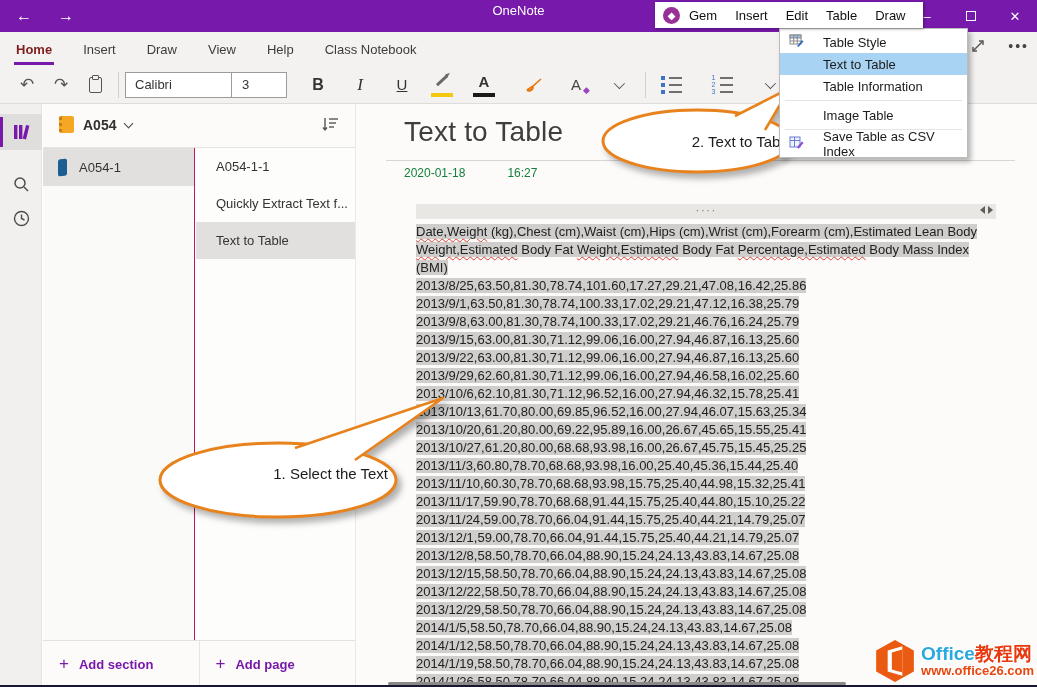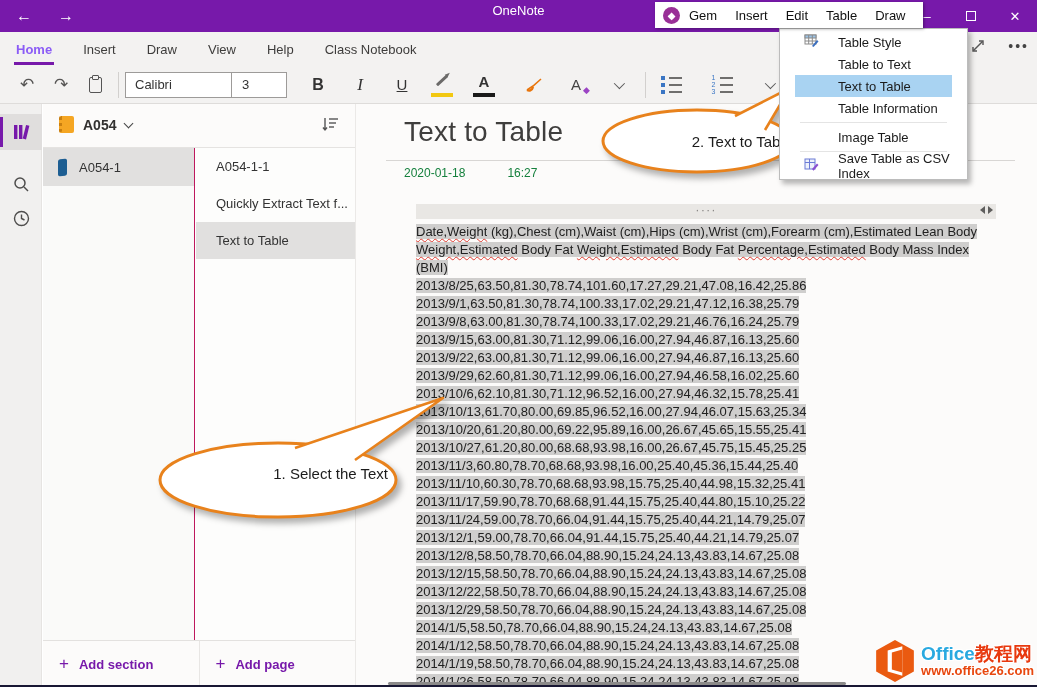--- a/index.html
+++ b/index.html
@@ -15,21 +15,21 @@
   .gem-menubar .mi { padding:0 9px; font-size:13px; height:26px; display:flex; align-items:center; }
   .gem-logo { width:17px; height:17px; border-radius:50%; background:#993097; color:#fff; font-size:10px; display:flex; align-items:center; justify-content:center; margin-left:2px; }
   .win-controls { position:absolute; right:0; top:0; height:32px; display:flex; }
   .win-btn { width:44px; height:32px; display:flex; align-items:center; justify-content:center; font-size:13px; }
   .max-box { width:10px; height:10px; border:1.4px solid #fff; display:inline-block; }
 
   
   .ribbon { position:absolute; left:0; top:32px; width:1037px; height:72px; background:#f3f2f1; border-bottom:1px solid #dedcda; }
   .tabs { position:absolute; left:16px; top:0; height:34px; display:flex; gap:31px; align-items:center; font-size:13px; color:#3d3c3b; }
   .tab { position:relative; height:34px; display:flex; align-items:center; }
-  .tab.active { font-weight:700; color:#8b5cf6; }
+  .tab.active { font-weight:700; color:#7f1d1d; }
   .tab.active::after { content:""; position:absolute; left:-2px; right:-2px; bottom:1px; height:3px; background:#7719AA; }
   .ribbon-extras { position:absolute; right:8px; top:6px; display:flex; gap:22px; align-items:center; color:#555; }
   .more-dots { font-size:14px; letter-spacing:2px; color:#444; }
   .toolbar { position:absolute; left:10px; top:34px; right:0; height:37px; display:flex; align-items:center; color:#444; }
   .tbtn { height:30px; min-width:34px; display:flex; align-items:center; justify-content:center; position:relative; }
   .tsep { width:1px; height:26px; background:#d2d0ce; margin:0 6px; }
   .glyph { font-size:17px; color:#565554; }
   .clip { width:13px; height:16px; border:1.5px solid #555; border-radius:2px; position:relative; }
   .clip::before { content:""; position:absolute; left:2px; top:-3px; width:5px; height:3px; background:#f3f2f1; border:1.5px solid #555; border-radius:1px; }
   .combo { height:26px; background:#fff; border:1px solid #9d9b99; display:flex; align-items:center; font-size:13px; color:#333; }
@@ -89,21 +89,21 @@
   .tri-l { width:0; height:0; border-top:4px solid transparent; border-bottom:4px solid transparent; border-right:5px solid #5f5e5d; }
   .tri-r { width:0; height:0; border-top:4px solid transparent; border-bottom:4px solid transparent; border-left:5px solid #5f5e5d; }
   .block-text { padding-top:4px; font-size:13px; line-height:18px; color:#212121; }
   .csv-line { height:18px; white-space:pre; }
   .sel { background:#cfcecd; }
   .misspell { text-decoration:underline; text-decoration-style:wavy; text-decoration-color:#e03c31; text-decoration-thickness:1px; text-underline-offset:2px; }
   .hscroll { position:absolute; left:32px; bottom:2px; width:458px; height:3px; background:#8b8a89; border-radius:2px; }
   .window-bottom { position:absolute; left:0; right:0; bottom:0; height:2px; background:#181733; z-index:70; }
 
   
-  .gem-dropdown { position:absolute; left:779px; top:28px; width:189px; background:#fff; border:1px solid #bcbcbc; box-shadow:3px 4px 5px rgba(0,0,0,.28); padding:2px 15px; z-index:50; }
+  .gem-dropdown { position:absolute; left:779px; top:28px; width:189px; background:#fff; border:1px solid #bcbcbc; box-shadow:3px 4px 5px rgba(0,0,0,.28); padding:2px 0; z-index:50; }
   .menu-item { height:22px; display:flex; align-items:center; padding-left:43px; font-size:13px; color:#1b1b1b; position:relative; }
   .menu-item.hl { background:#a9d3f2; }
   .menu-ic { position:absolute; left:9px; top:3px; }
   .menu-sep { height:1px; background:#e4e4e4; margin:3px 5px; }
 
   
   .callout-svg { position:absolute; filter:drop-shadow(4px 5px 3px rgba(0,0,0,.30)); }
   .co1 { left:150px; top:388px; z-index:30; }
   .co2 { left:585px; top:80px; z-index:40; }
   .callout-label { position:absolute; font-size:15px; color:#1c1c1c; text-align:right; z-index:45; }
@@ -351,23 +351,20 @@
         <rect x="1" y="1" width="11" height="9" fill="#fff" stroke="#8a8a8a"></rect>
         <rect x="1" y="1" width="11" height="3" fill="#9cc3e5" stroke="#8a8a8a"></rect>
         <line x1="4.7" y1="1" x2="4.7" y2="10" stroke="#8a8a8a"></line>
         <line x1="8.3" y1="1" x2="8.3" y2="10" stroke="#8a8a8a"></line>
         <line x1="1" y1="7" x2="12" y2="7" stroke="#8a8a8a"></line>
         <path d="M8 12 L13 6 L14.5 7.5 L9.5 13 z" fill="#3b6fbf"></path>
       </svg>
     </span>
     <span>Table Style</span>
   </div>
-  <div class="menu-item">
-    <span>Table to Text</span>
-  </div>
   <div class="menu-item hl">
     <span>Text to Table</span>
   </div>
   <div class="menu-item">
     <span>Table Information</span>
   </div>
   <div class="menu-sep"></div>
   <div class="menu-item">
     <span>Image Table</span>
   </div>

